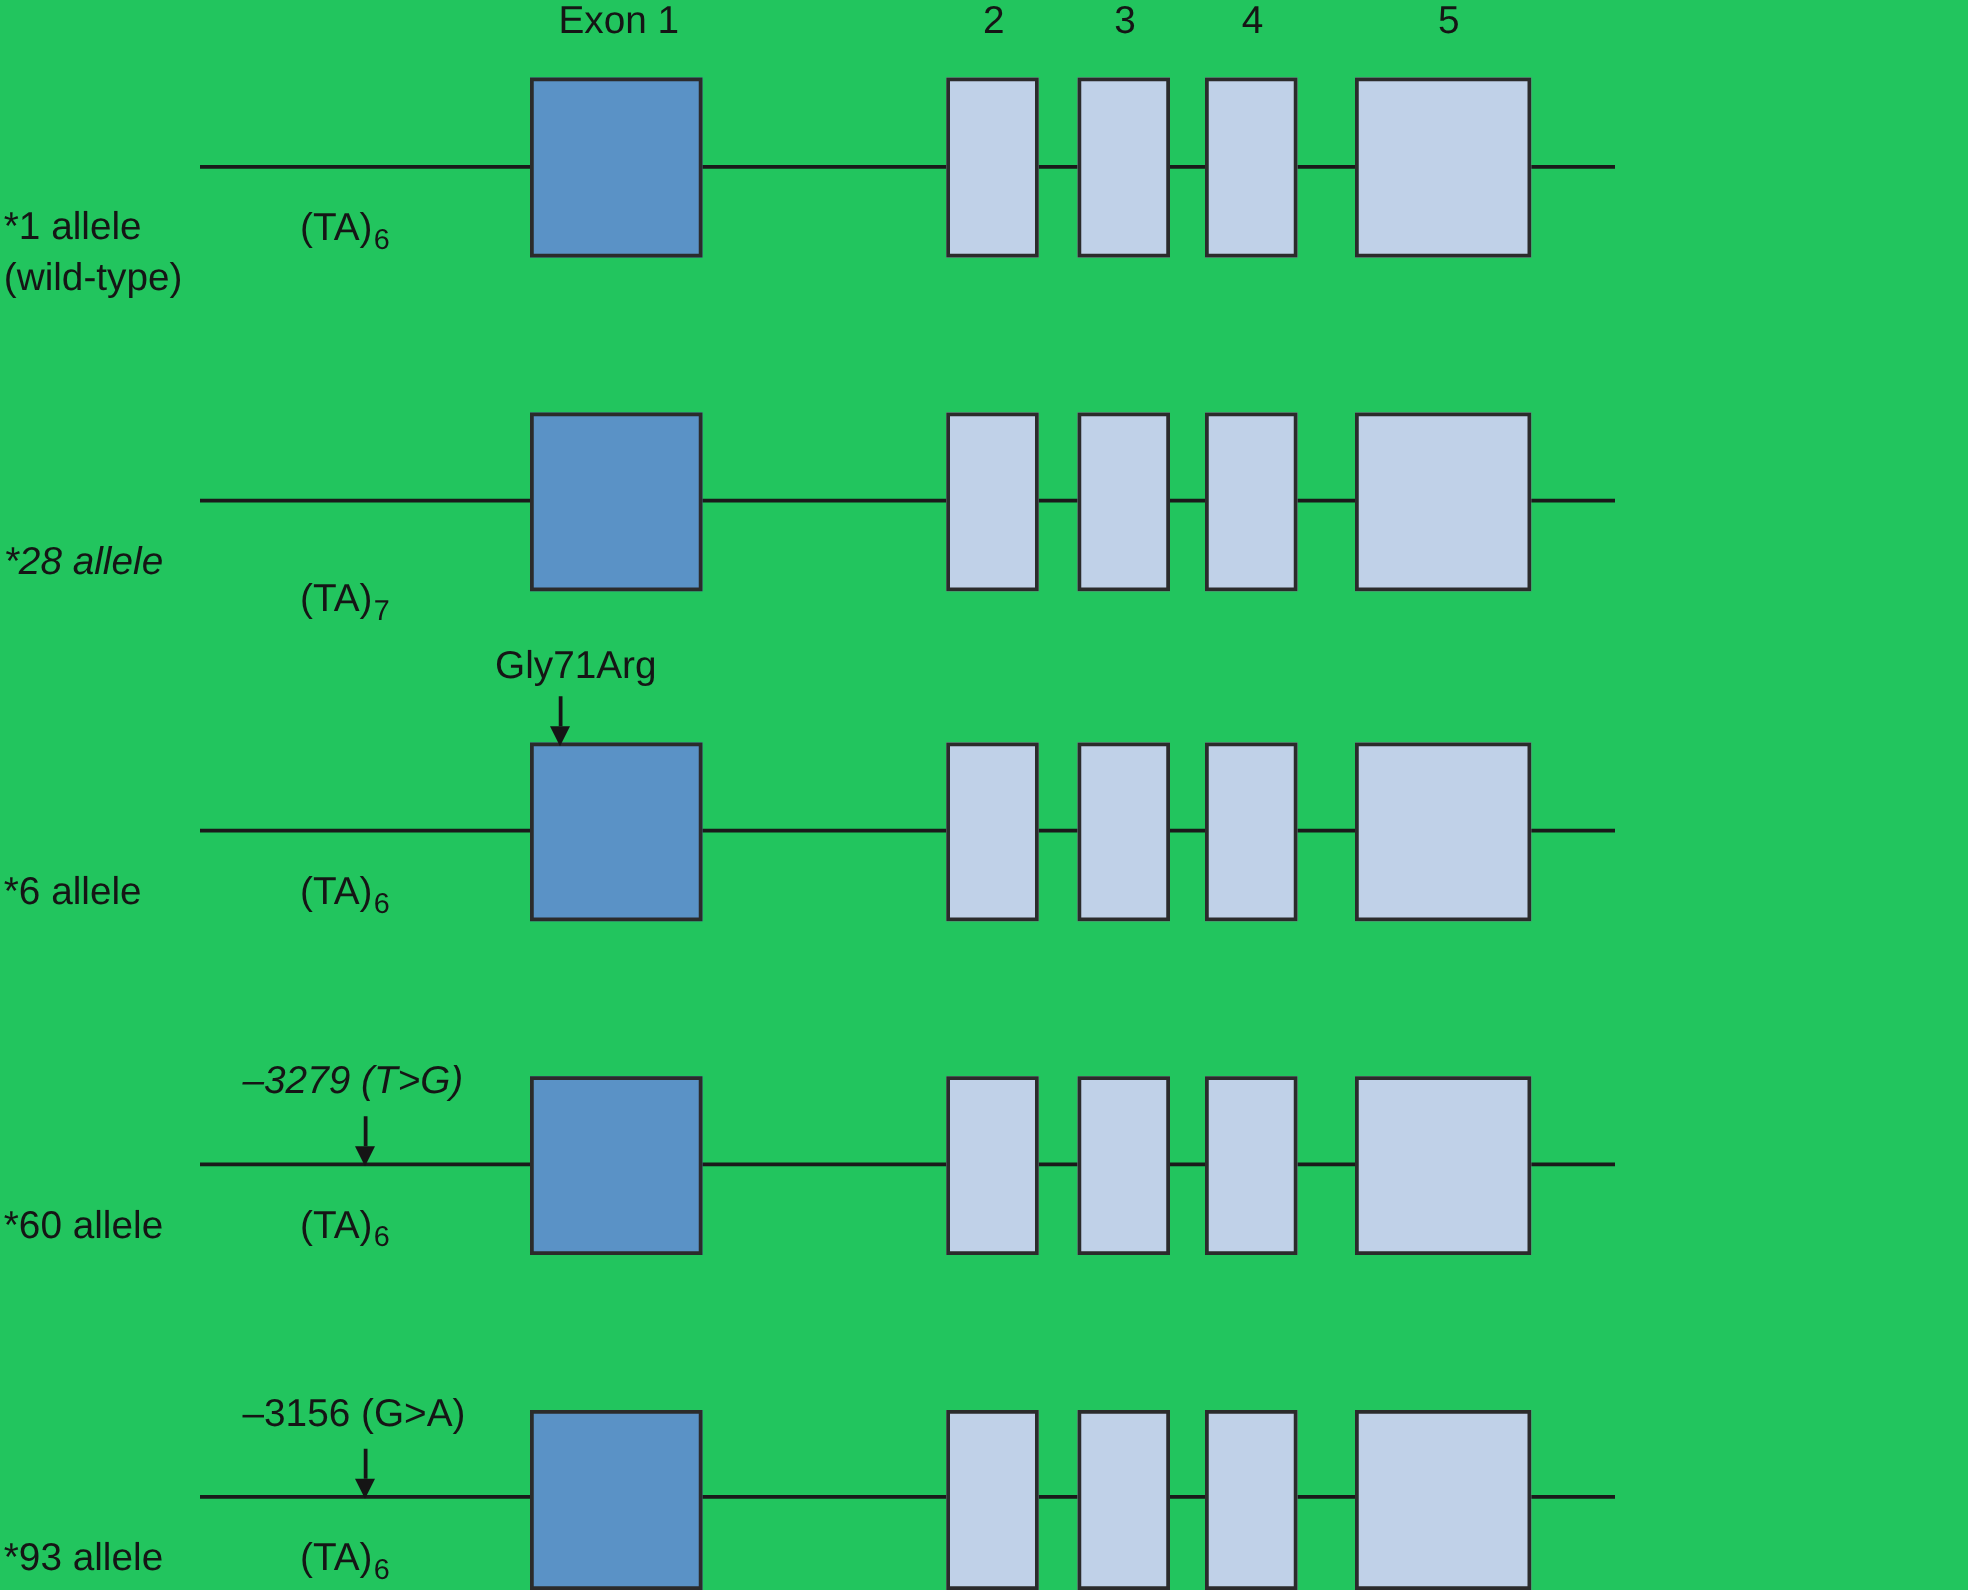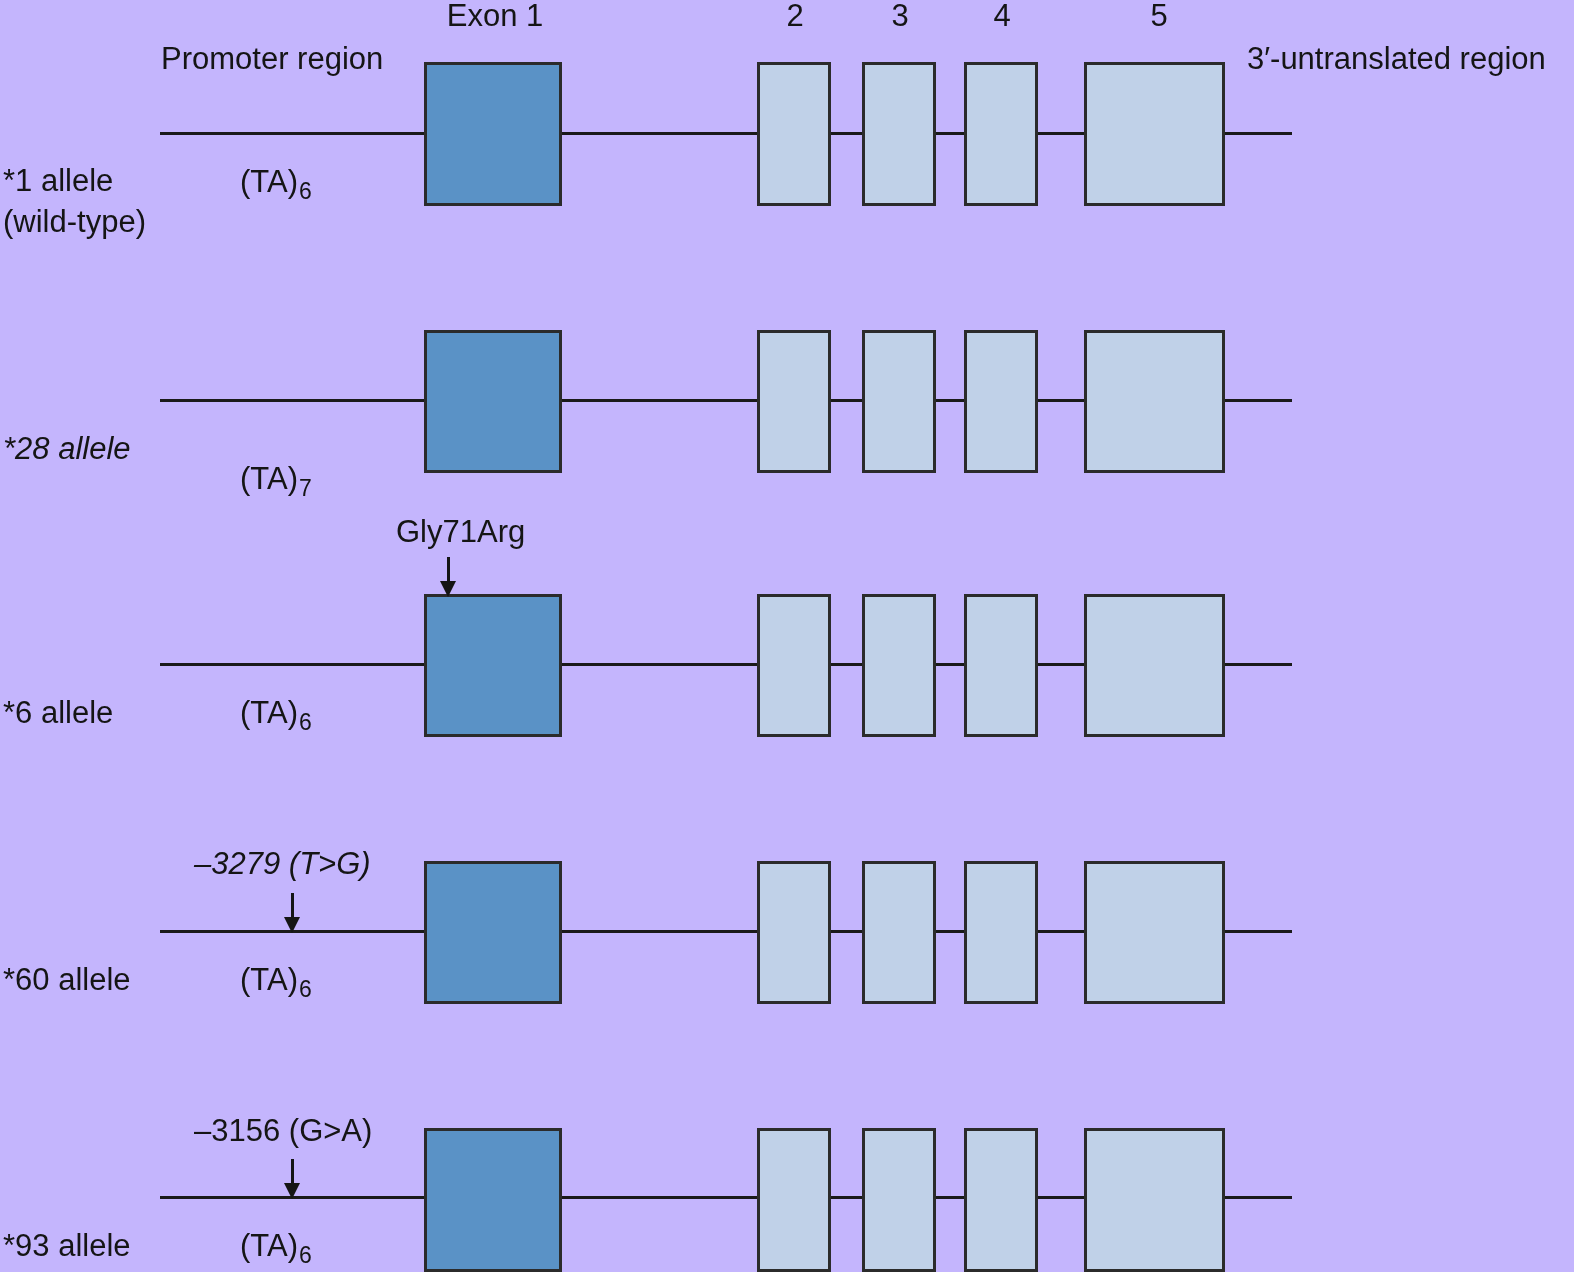--- a/index.html
+++ b/index.html
@@ -4,21 +4,21 @@
 <style>
   html, body {
     margin: 0;
     padding: 0;
     background: #ffffff;
   }
   #figure {
     position: relative;
     width: 1574px;
     height: 1272px;
-    background: #c4b5fd;
+    background: #22c55e;
     font-family: "Liberation Sans", sans-serif;
     color: #111111;
     overflow: hidden;
   }
 
   
   .abs { position: absolute; }
 
   .gene-line {
     position: absolute;
@@ -90,22 +90,20 @@
 <body>
 
 <div id="figure">
 
   <div class="lbl lbl-exonnum" style="left:415px; top:-3px; width:160px;">Exon 1</div>
   <div class="lbl lbl-exonnum" style="left:735px; top:-3px; width:120px;">2</div>
   <div class="lbl lbl-exonnum" style="left:840px; top:-3px; width:120px;">3</div>
   <div class="lbl lbl-exonnum" style="left:942px; top:-3px; width:120px;">4</div>
   <div class="lbl lbl-exonnum" style="left:1099px; top:-3px; width:120px;">5</div>
 
-  <div class="lbl" style="left:161px; top:40px;">Promoter region</div>
-  <div class="lbl" style="left:1247px; top:40px;">3′-untranslated region</div>
 
   <div class="abs">
     <div class="gene-line" style="left:160px; top:132px; width:1132px;"></div>
 
     <div class="exon-box exon-dark" style="left:424px;  top:62px; width:138px; height:144px;"></div>
     <div class="exon-box exon-light" style="left:757px;  top:62px; width:74px;  height:144px;"></div>
     <div class="exon-box exon-light" style="left:862px;  top:62px; width:74px;  height:144px;"></div>
     <div class="exon-box exon-light" style="left:964px;  top:62px; width:74px;  height:144px;"></div>
     <div class="exon-box exon-light" style="left:1084px; top:62px; width:141px; height:144px;"></div>
 

